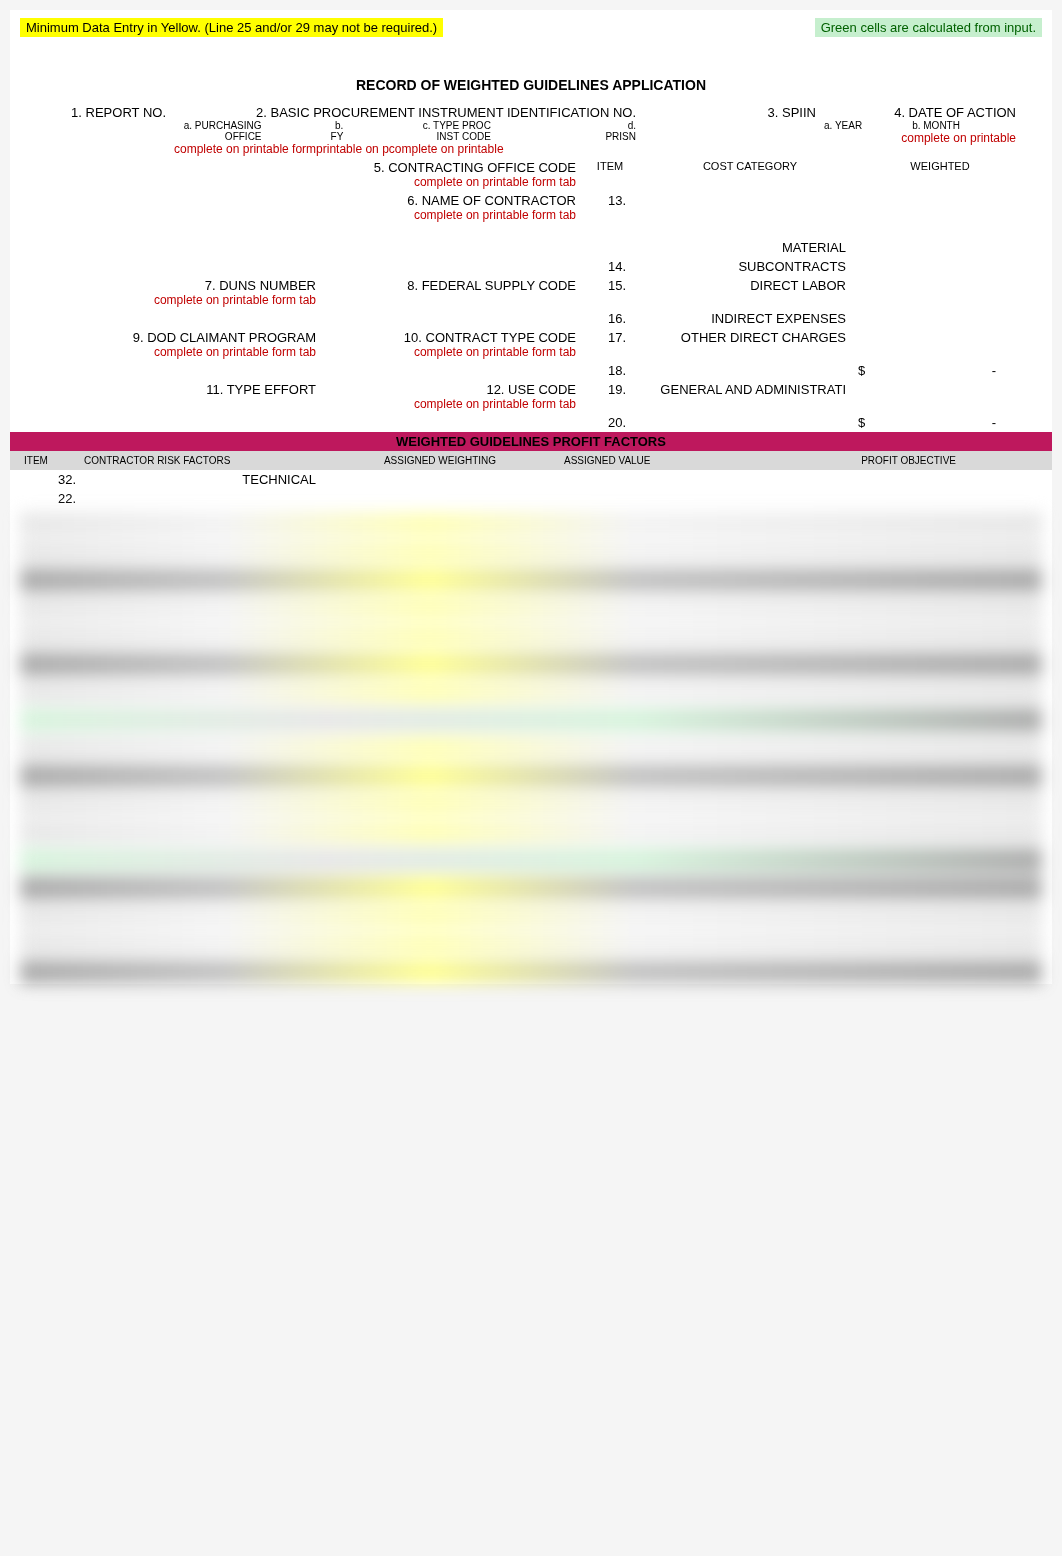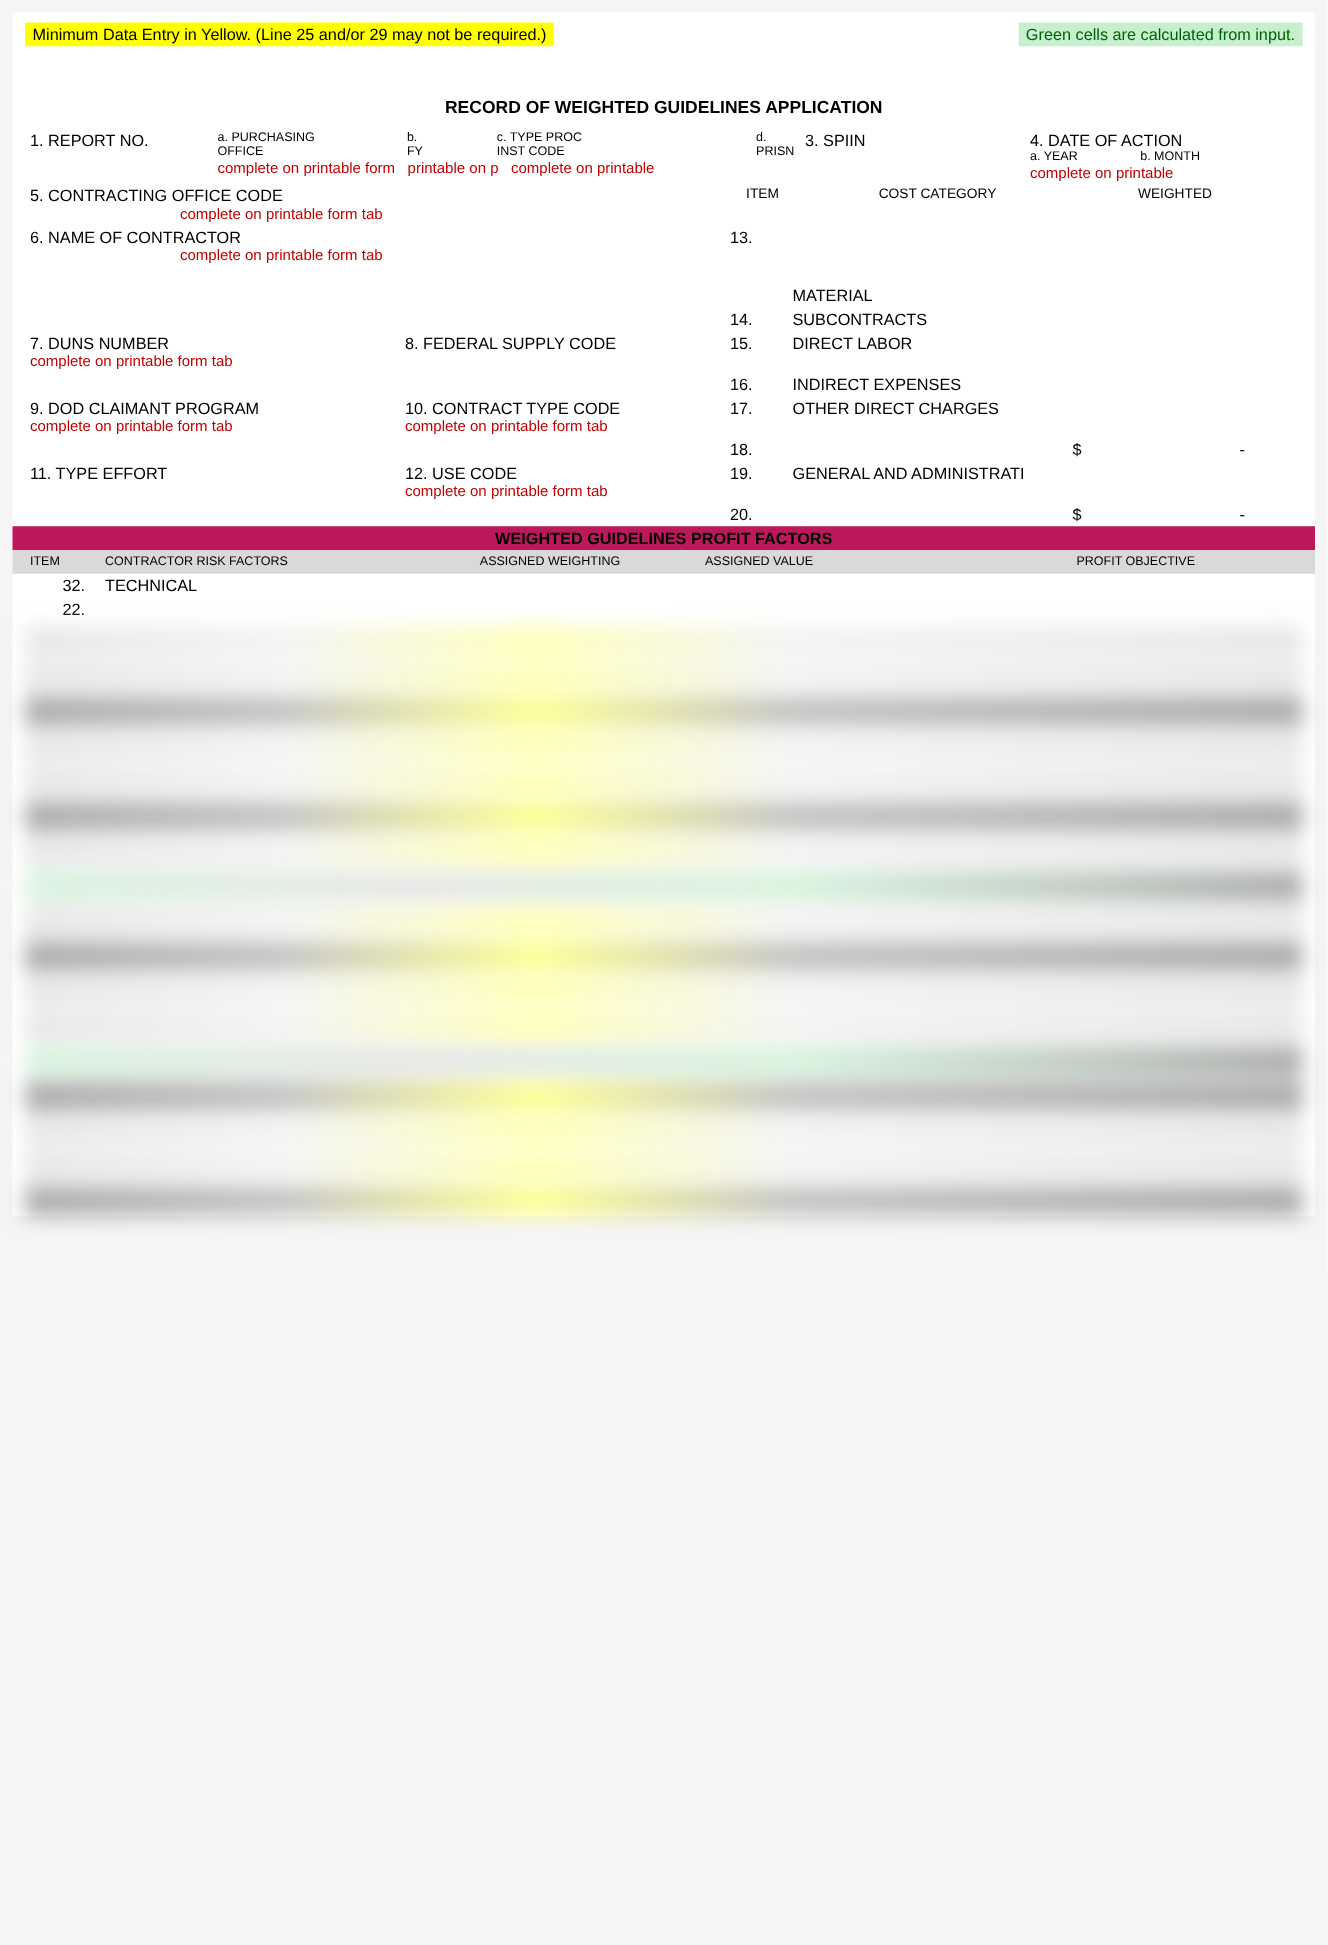--- a/index.html
+++ b/index.html
@@ -36,21 +36,21 @@
     font-weight: bold;
     font-size: 14px;
     padding: 14px 0 10px;
   }
   .row {
     display: flex;
     font-size: 13px;
     align-items: flex-start;
     padding: 0 10px;
   }
-  .cell { padding: 2px 4px; }
+  .cell { padding: 2px 4px; text-align: right; }
   .red-note {
     color: #c00000;
     font-size: 12px;
   }
   .sub-label {
     font-size: 10px;
   }
   .section-title {
     background: #be185d;
     font-weight: bold;
@@ -100,27 +100,28 @@
     <span class="legend-green">Green cells are calculated from input.</span>
   </div>
 
   <div style="height:18px;"></div>
 
   <div class="form-title">RECORD OF WEIGHTED GUIDELINES APPLICATION</div>
 
   <div class="row">
     <div class="cell" style="width:150px;">1. REPORT NO.</div>
     <div class="cell" style="width:470px;">
+      <div>2. BASIC PROCUREMENT INSTRUMENT IDENTIFICATION NO.</div>
       <div style="display:flex; gap:24px;">
         <span class="sub-label">a. PURCHASING OFFICE</span>
         <span class="sub-label" style="margin-left:40px;">b. FY</span>
         <span class="sub-label" style="margin-left:30px;">c. TYPE PROC INST CODE</span>
         <span class="sub-label" style="margin-left:90px;">d. PRISN</span>
       </div>
-      <div style="display:flex; gap:10px;">
+      <div style="display:flex; ">
         <span class="red-note">complete on printable form </span>
         <span class="red-note">printable on p</span>
         <span class="red-note">complete on printable</span>
       </div>
     </div>
     <div class="cell" style="width:180px;">
       <div>3. SPIIN</div>
     </div>
     <div class="cell" style="width:200px;">
       <div>4. DATE OF ACTION</div>

